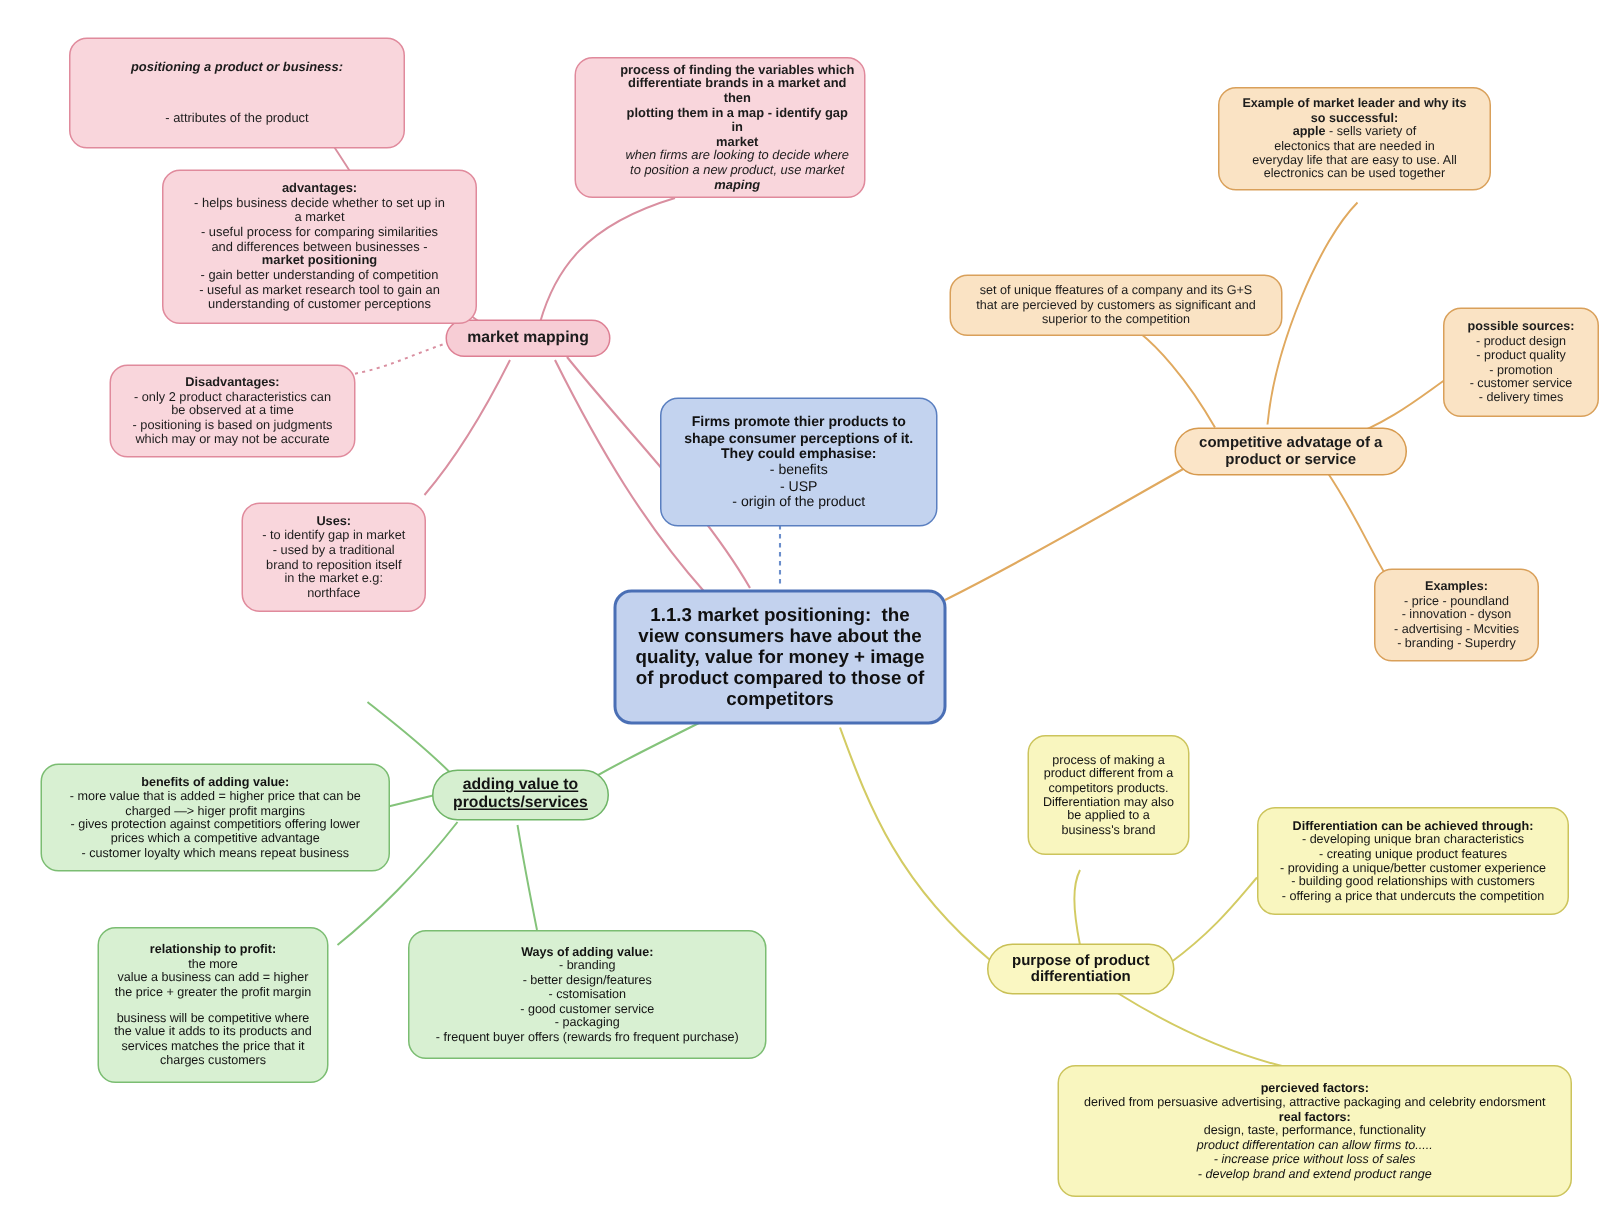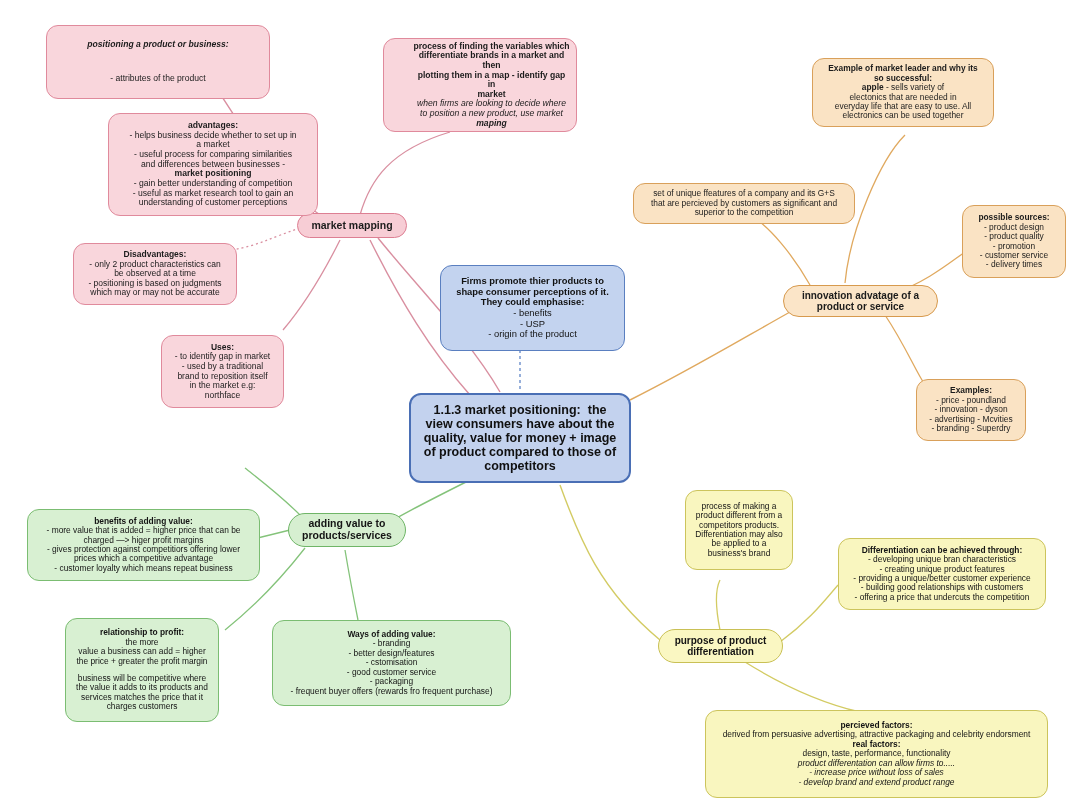--- a/index.html
+++ b/index.html
@@ -68,25 +68,25 @@
     <span class="ln b">quality, value for money + image</span>
     <span class="ln b">of product compared to those of</span>
     <span class="ln b">competitors</span>
   </div>
 
   <div class="node pink-hub hub" style="left:297px;top:213px;width:110px;height:25px;font-size:10.5px;">
     <span class="ln b">market mapping</span>
   </div>
 
   <div class="node orange-hub hub" style="left:783px;top:285px;width:155px;height:32px;font-size:10px;white-space:pre-line;">
-    <span class="ln b" style="white-space:pre-line;">innovation advatage of a
+    <span class="ln b" style="white-space:pre-line;">competitive advatage of a
 product or service</span>
   </div>
 
-  <div class="node green-hub hub" style="left:288px;top:513px;width:118px;height:34px;font-size:10.5px;">
+  <div class="node green-hub hub" style="left:288px;top:513px;width:118px;height:34px;font-size:10.5px;text-decoration:underline;">
     <span class="ln b" style="white-space:pre-line;">adding value to
 products/services</span>
   </div>
 
   <div class="node yellow-hub hub" style="left:658px;top:629px;width:125px;height:34px;font-size:10px;">
     <span class="ln b" style="white-space:pre-line;">purpose of product
 differentiation</span>
   </div>
 
   <div class="node pink" style="left:46px;top:25px;width:224px;height:74px;font-size:8.6px;gap:24px;">

